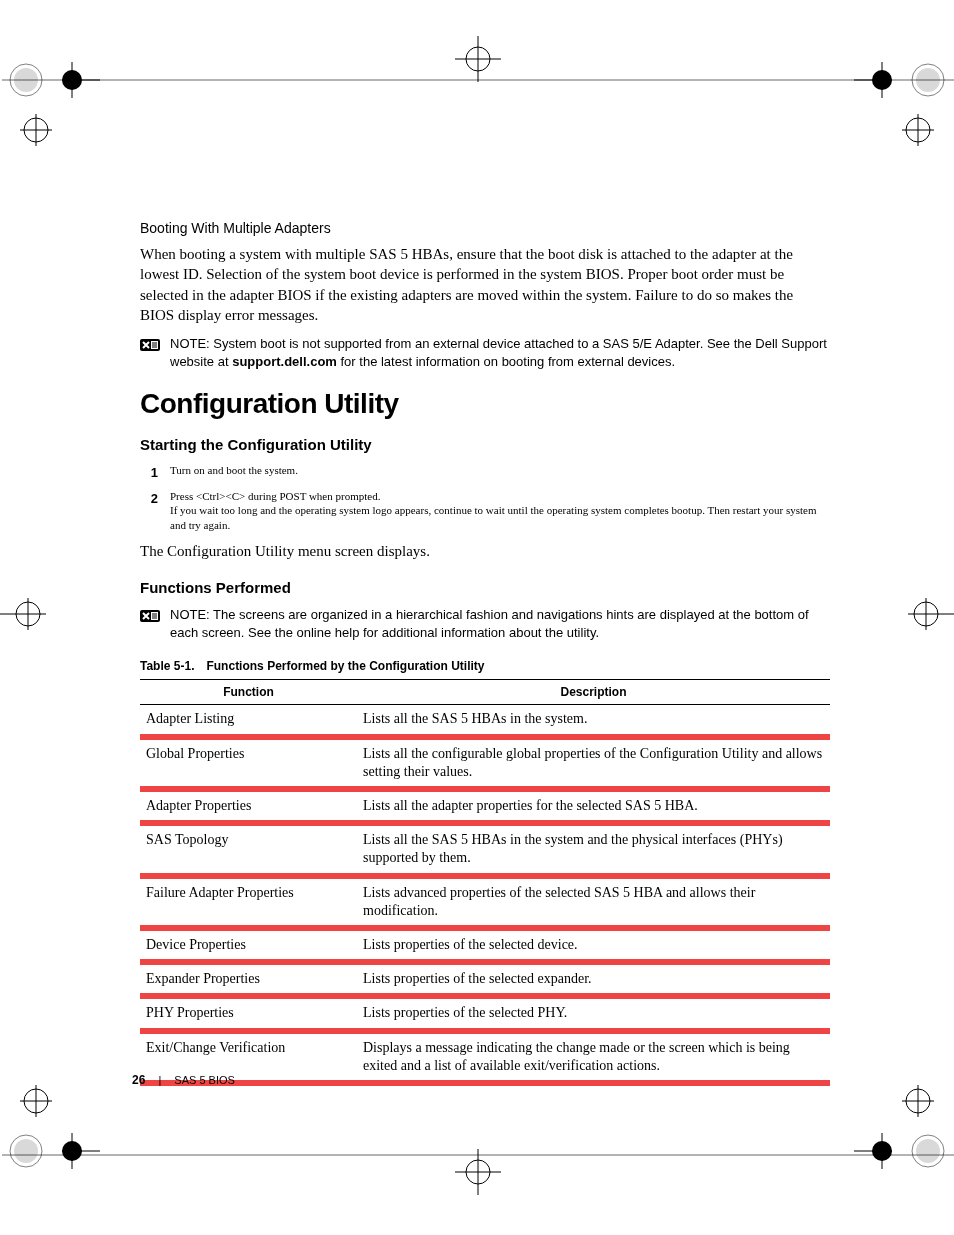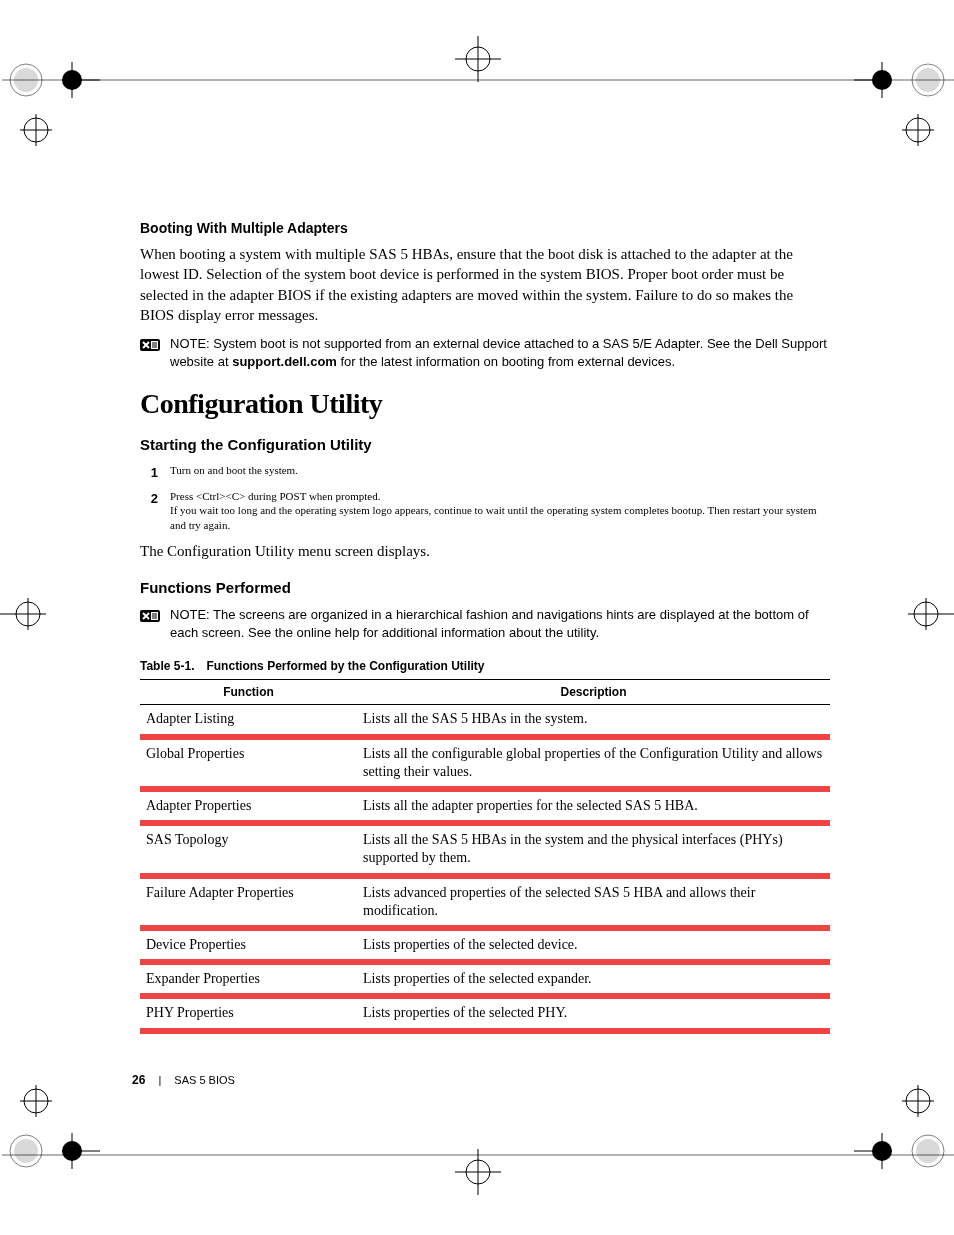--- a/index.html
+++ b/index.html
@@ -14,21 +14,21 @@
     color: #000;
   }
   .content {
     position: absolute;
     left: 140px;
     top: 220px;
     width: 690px;
   }
   .h3 {
     font-family: Arial, Helvetica, sans-serif;
-    font-weight: bold;
+    font-weight: normal;
     font-size: 14px;
     margin-bottom: 8px;
   }
   .body-text {
     font-size: 15px;
     line-height: 1.35;
     margin-bottom: 10px;
   }
   .note-row {
     display: flex;
@@ -45,21 +45,21 @@
   .note-icon svg { width:100%; height:100%; }
   .note-text {
     font-family: Arial, Helvetica, sans-serif;
     font-size: 13px;
     line-height: 1.35;
   }
   .note-text .label { font-weight: normal; }
   .note-text .mono { font-weight: bold; }
 
   .h1 {
-    font-family: Liberation Serif, serif;
+    font-family: Liberation Sans, sans-serif;
     font-weight: bold;
     font-size: 28px;
     margin: 18px 0 16px 0;
     letter-spacing: -0.5px;
   }
   .h2 {
     font-family: Arial, Helvetica, sans-serif;
     font-weight: bold;
     font-size: 15px;
     margin: 8px 0 10px 0;
@@ -322,20 +322,24 @@
           <td>Lists properties of the selected device.</td>
         </tr>
         <tr>
           <td>Expander Properties</td>
           <td>Lists properties of the selected expander.</td>
         </tr>
         <tr>
           <td>PHY Properties</td>
           <td>Lists properties of the selected PHY.</td>
         </tr>
+        <tr>
+          <td>Exit/Change Verification</td>
+          <td>Displays a message indicating the change made or the screen which is being exited and a list of available exit/verification actions.</td>
+        </tr>
       </tbody>
   </table>
 
 </div>
 
 <div class="footer">
   <span class="pg">26</span>
   <span class="sep">|</span>
   <span>SAS 5 BIOS</span>
 </div>

